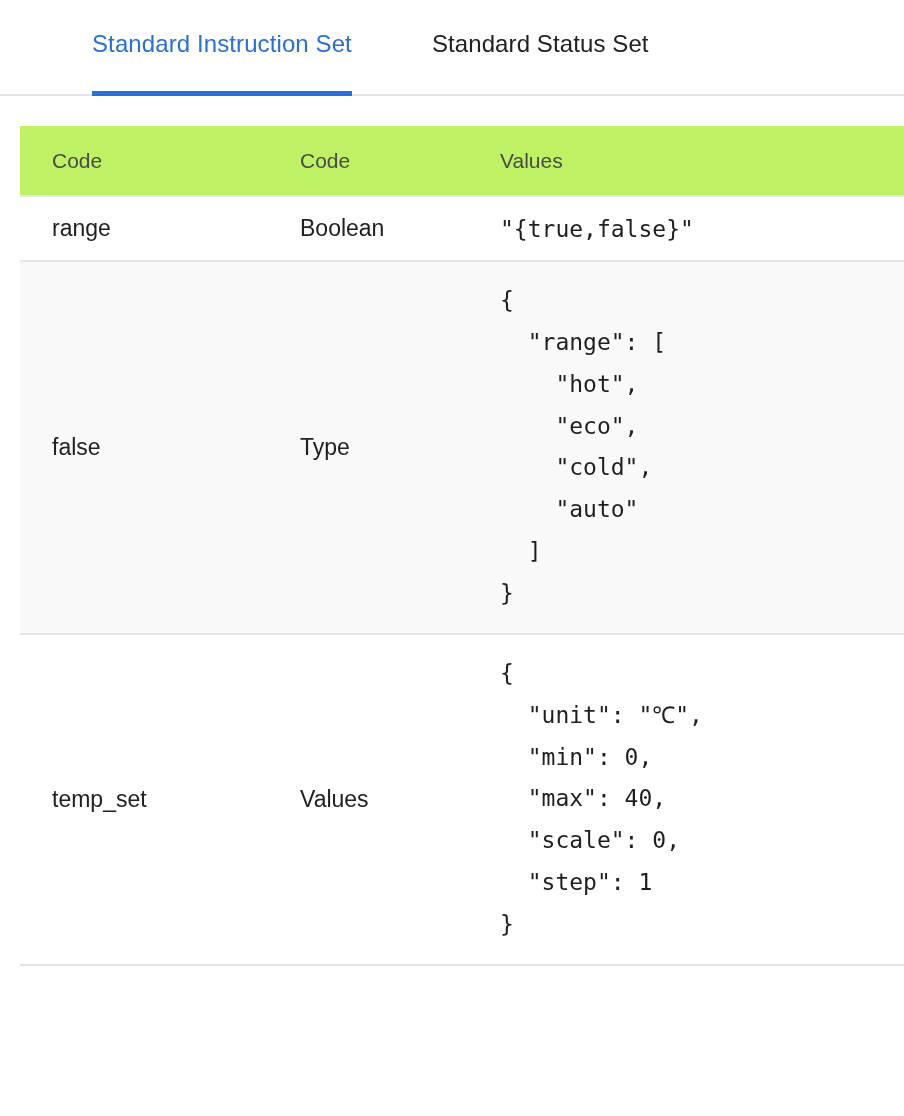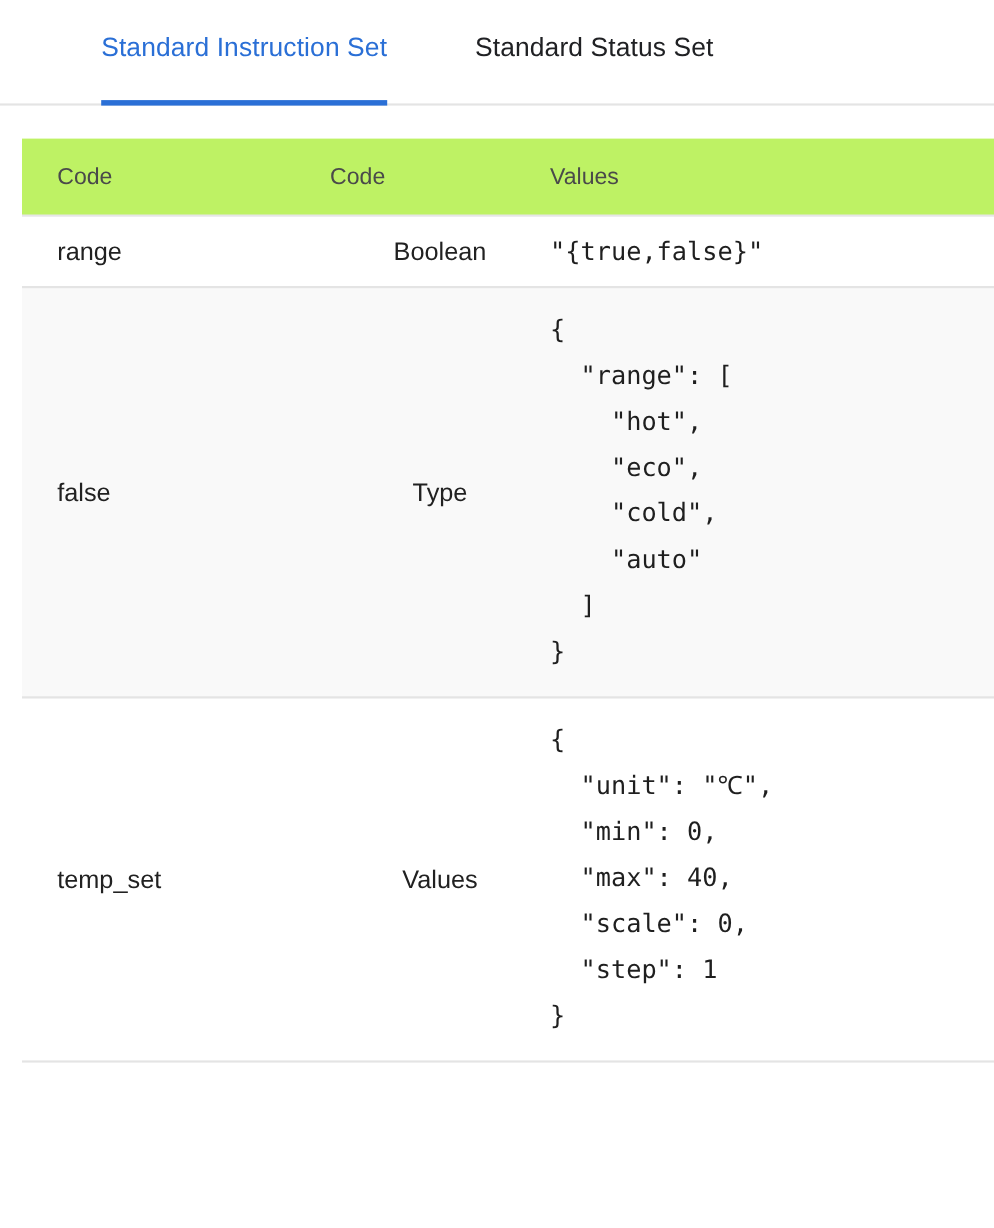--- a/index.html
+++ b/index.html
@@ -85,21 +85,21 @@
   table.spec td {
     font-size: 23px;
     color: #212121;
     vertical-align: middle;
     padding: 18px 0;
     border-bottom: 2px solid #e4e4e4;
   }
   table.spec tr.alt td { background: #f9f9f9; }
 
   .col-code  { width: 280px; padding-left: 32px !important; }
-  .col-type  { width: 200px; text-align: center; }
+  .col-type  { width: 200px; }
   .col-values{ width: 404px; }
 
   th.col-code  { padding-left: 32px !important; }
   td.col-code  { padding-left: 32px !important; }
 
   .cell-code  { font-size: 23px; color: #212121; }
   .cell-type  { font-size: 23px; color: #212121; }
 
   .json-block {
     font-family: "DejaVu Sans Mono", "Liberation Mono", monospace;

